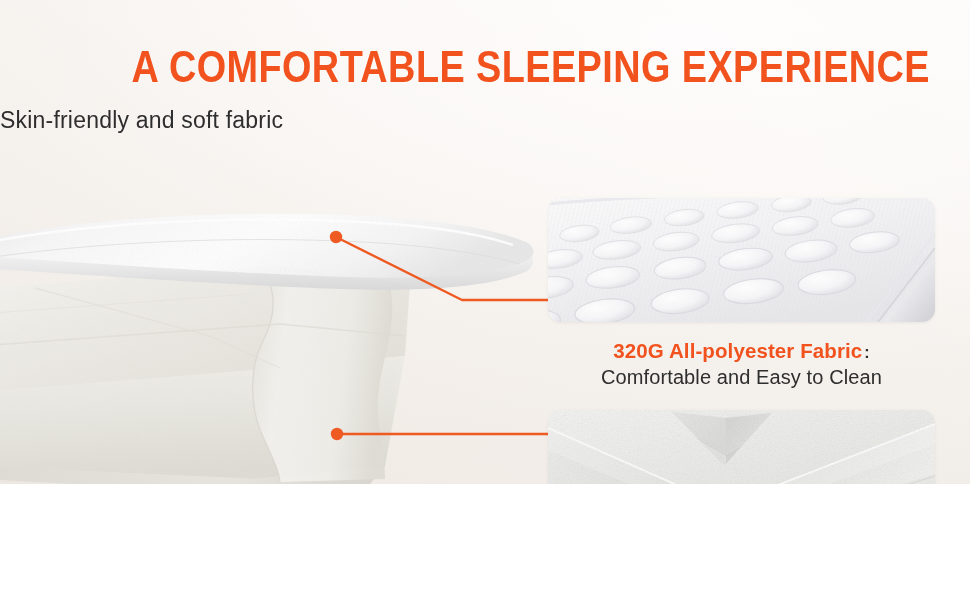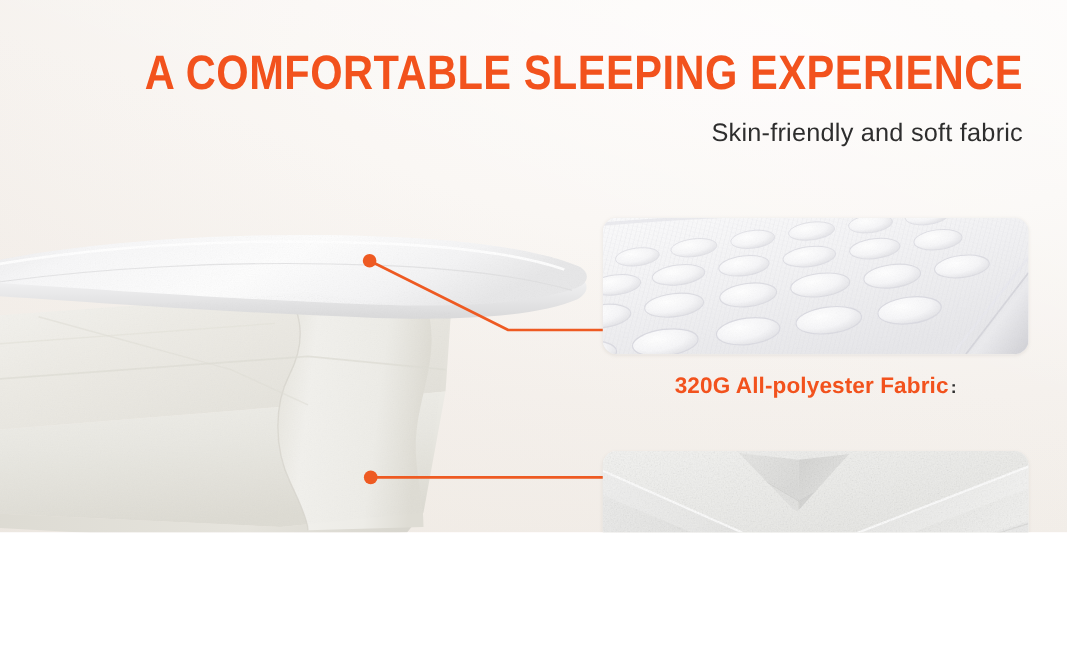--- a/index.html
+++ b/index.html
@@ -42,21 +42,20 @@
     letter-spacing: 0.5px;
     transform: scaleX(0.86);
     transform-origin: right center;
     white-space: nowrap;
   }
   .subline {
     position: absolute;
     left: 0;
     right: 40px;
     top: 105px;
-    text-align: right;
     color: #2e2e2e;
     font-size: 23px;
     line-height: 30px;
     font-weight: 400;
     letter-spacing: 0.2px;
     white-space: nowrap;
   }
 
   
   .product {
@@ -330,20 +329,21 @@
       <g filter="url(#grainQuilt)">
         <rect width="387" height="124" fill="#c8c8cf" opacity="0.4"></rect>
       </g>
     </svg>
   </div>
 
   <div class="caption" id="caption-fabric">
     <div>
       <span class="cap-line1">320G All-polyester Fabric</span><span class="cap-colon">:</span>
     </div>
+    <div class="cap-line2">Comfortable and Easy to Clean</div>
   </div>
 
   <div class="inset" id="inset-foam">
     <svg class="inset-svg" viewBox="0 0 387 120" preserveAspectRatio="none">
       <defs>
         <linearGradient id="gFoamBg" x1="0" y1="0" x2="0.3" y2="1">
           <stop offset="0%" stop-color="#f5f5f3"></stop>
           <stop offset="100%" stop-color="#eceae6"></stop>
         </linearGradient>
         <linearGradient id="gBlkLeftTop" x1="0" y1="0" x2="0.7" y2="1">

